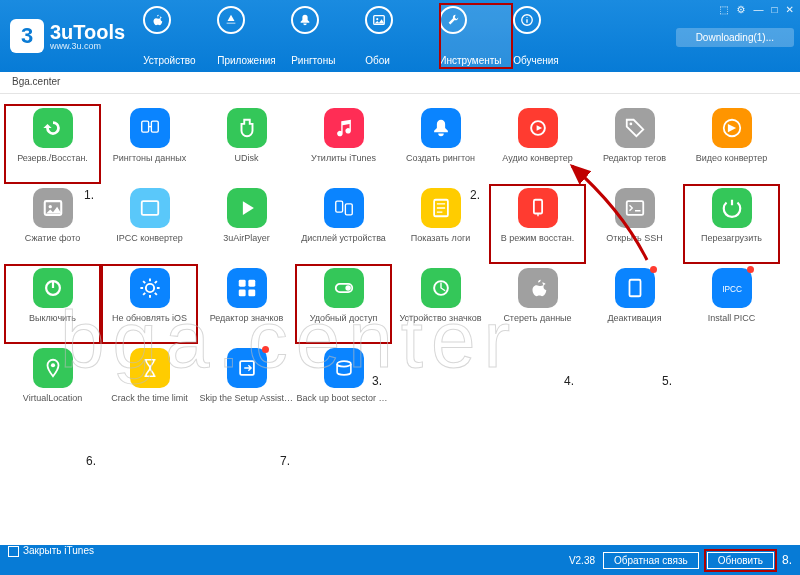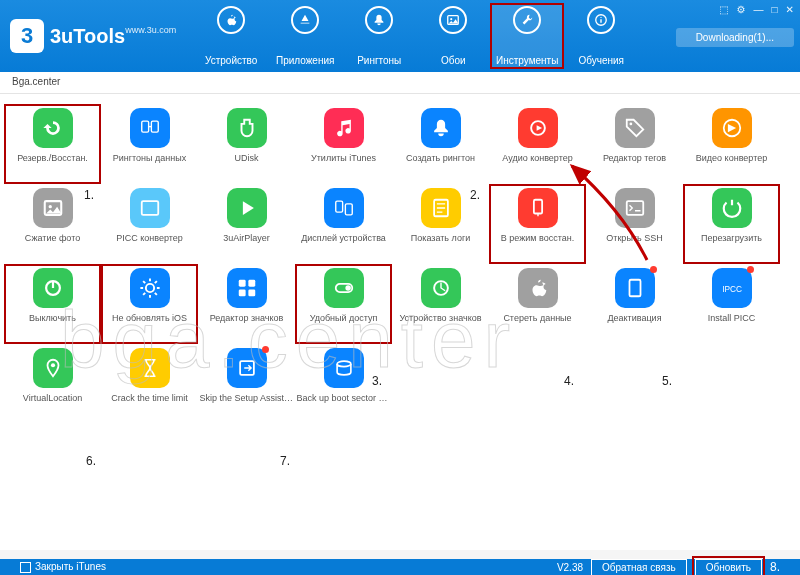--- a/index.html
+++ b/index.html
@@ -1,41 +1,41 @@
 <!DOCTYPE html>
 <html><head>
 <meta charset="utf-8">
 <style>
   *{box-sizing:border-box;margin:0;padding:0;font-family:"Segoe UI",Arial,sans-serif}
   body{width:800px;height:575px;overflow:hidden;background:#f5f5f5;position:relative}
   .header{height:72px;background:linear-gradient(#1a8be0,#077bd6);display:flex;align-items:center;color:#fff;position:relative}
   .logo{display:flex;align-items:center;gap:6px;padding:0 14px 0 10px}
   .logo-badge{width:34px;height:34px;border-radius:6px;background:#fff;color:#0a7bd4;font-weight:700;font-size:22px;display:flex;align-items:center;justify-content:center}
-  .logo-text{display:flex;flex-direction:row;line-height:1}
+  .logo-text{display:flex;flex-direction:column;line-height:1}
   .logo-text .big{font-size:20px;font-weight:600}
   .logo-text .url{font-size:9px;opacity:.85}
   .nav{display:flex;gap:0;margin-left:4px}
-  .nav-item{width:74px;height:66px;display:flex;flex-direction:column;align-items:center;justify-content:center;gap:21px;cursor:pointer;font-size:10px}
+  .nav-item{width:74px;height:66px;display:flex;flex-direction:column;align-items:flex-start;justify-content:center;gap:21px;cursor:pointer;font-size:10px}
   .nav-item.active{background:rgba(255,255,255,.14);outline:2px solid #b00000;outline-offset:-2px}
   .nav-icon{width:28px;height:28px;border:2px solid #fff;border-radius:50%;display:flex;align-items:center;justify-content:center}
   .nav-icon svg{width:14px;height:14px;fill:#fff}
   .win-controls{position:absolute;right:6px;top:4px;display:flex;gap:8px;font-size:10px;align-items:center}
   .win-controls span{cursor:pointer;opacity:.9}
   .dl-btn{position:absolute;right:6px;top:28px;background:rgba(255,255,255,.25);color:#fff;font-size:10px;padding:4px 20px;border-radius:3px;cursor:pointer}
   .breadcrumb{height:22px;background:#fff;border-bottom:1px solid #e4e4e4;font-size:10px;color:#444;padding:4px 12px}
   .content{background:#fff;height:456px;padding:10px 15px 0 4px;position:relative;overflow:hidden}
   .grid{display:flex;flex-wrap:wrap}
   .tool{width:97px;height:80px;display:flex;flex-direction:column;align-items:center;justify-content:flex-start;gap:6px;padding-top:4px;cursor:pointer;position:relative}
   .tool-icon{width:40px;height:40px;border-radius:10px;display:flex;align-items:center;justify-content:center;position:relative}
   .tool-icon svg{width:22px;height:22px;fill:#fff}
   .tool-label{font-size:9px;color:#555;text-align:center;line-height:1.1;max-width:94px;overflow:hidden;white-space:nowrap;text-overflow:ellipsis}
   .dot{position:absolute;right:-2px;top:-2px;width:7px;height:7px;border-radius:50%;background:#ff3b30}
   .hl{outline:2px solid #b00000;outline-offset:-2px}
   .num-label{position:absolute;font-size:12px;color:#222}
-  .statusbar{position:absolute;bottom:0;left:0;right:0;height:16px;background:#077bd6;color:#fff;display:flex;align-items:center;font-size:10px;padding:0 20px;gap:10px}
+  .statusbar{position:absolute;bottom:0;left:0;right:0;height:30px;background:#077bd6;color:#fff;display:flex;font-size:10px;padding:0 8px;gap:10px}
   .sb-check{width:11px;height:11px;border:1px solid #fff;display:inline-block;margin-right:4px;vertical-align:middle}
   .sb-right{margin-left:auto;display:flex;align-items:center;gap:8px}
   .sb-btn{border:1px solid #fff;padding:2px 10px;cursor:pointer}
   .sb-btn.hl{outline:2px solid #b00000;outline-offset:1px}
   .annot{position:absolute;right:14px;top:140px;color:#c00000;font-size:15px;font-weight:500;text-align:left;line-height:1.3;pointer-events:none}
   .arrow{position:absolute;right:128px;top:66px;pointer-events:none}
   .watermark{position:absolute;left:60px;top:200px;font-size:80px;font-weight:300;letter-spacing:8px;color:transparent;-webkit-text-stroke:1px #bdbdbd;pointer-events:none;opacity:.6;user-select:none}
 </style>
 </head>
 <body>
@@ -193,21 +193,21 @@
           </svg>
         </div>
         <span class="tool-label">Сжатие фото</span>
       </div>
       <div class="tool">
         <div class="tool-icon" style="background:#5ac8fa">
           <svg viewBox="0 0 16 16">
             <rect x="2" y="3" width="12" height="10" rx="1" fill="none" stroke="#fff" stroke-width="1.3"></rect>
           </svg>
         </div>
-        <span class="tool-label">PICC конвертер</span>
+        <span class="tool-label">IPCC конвертер</span>
       </div>
       <div class="tool">
         <div class="tool-icon" style="background:#34c759">
           <svg viewBox="0 0 16 16">
             <path d="M5 3l8 5-8 5z"></path>
           </svg>
         </div>
         <span class="tool-label">3uAirPlayer</span>
       </div>
       <div class="tool">

